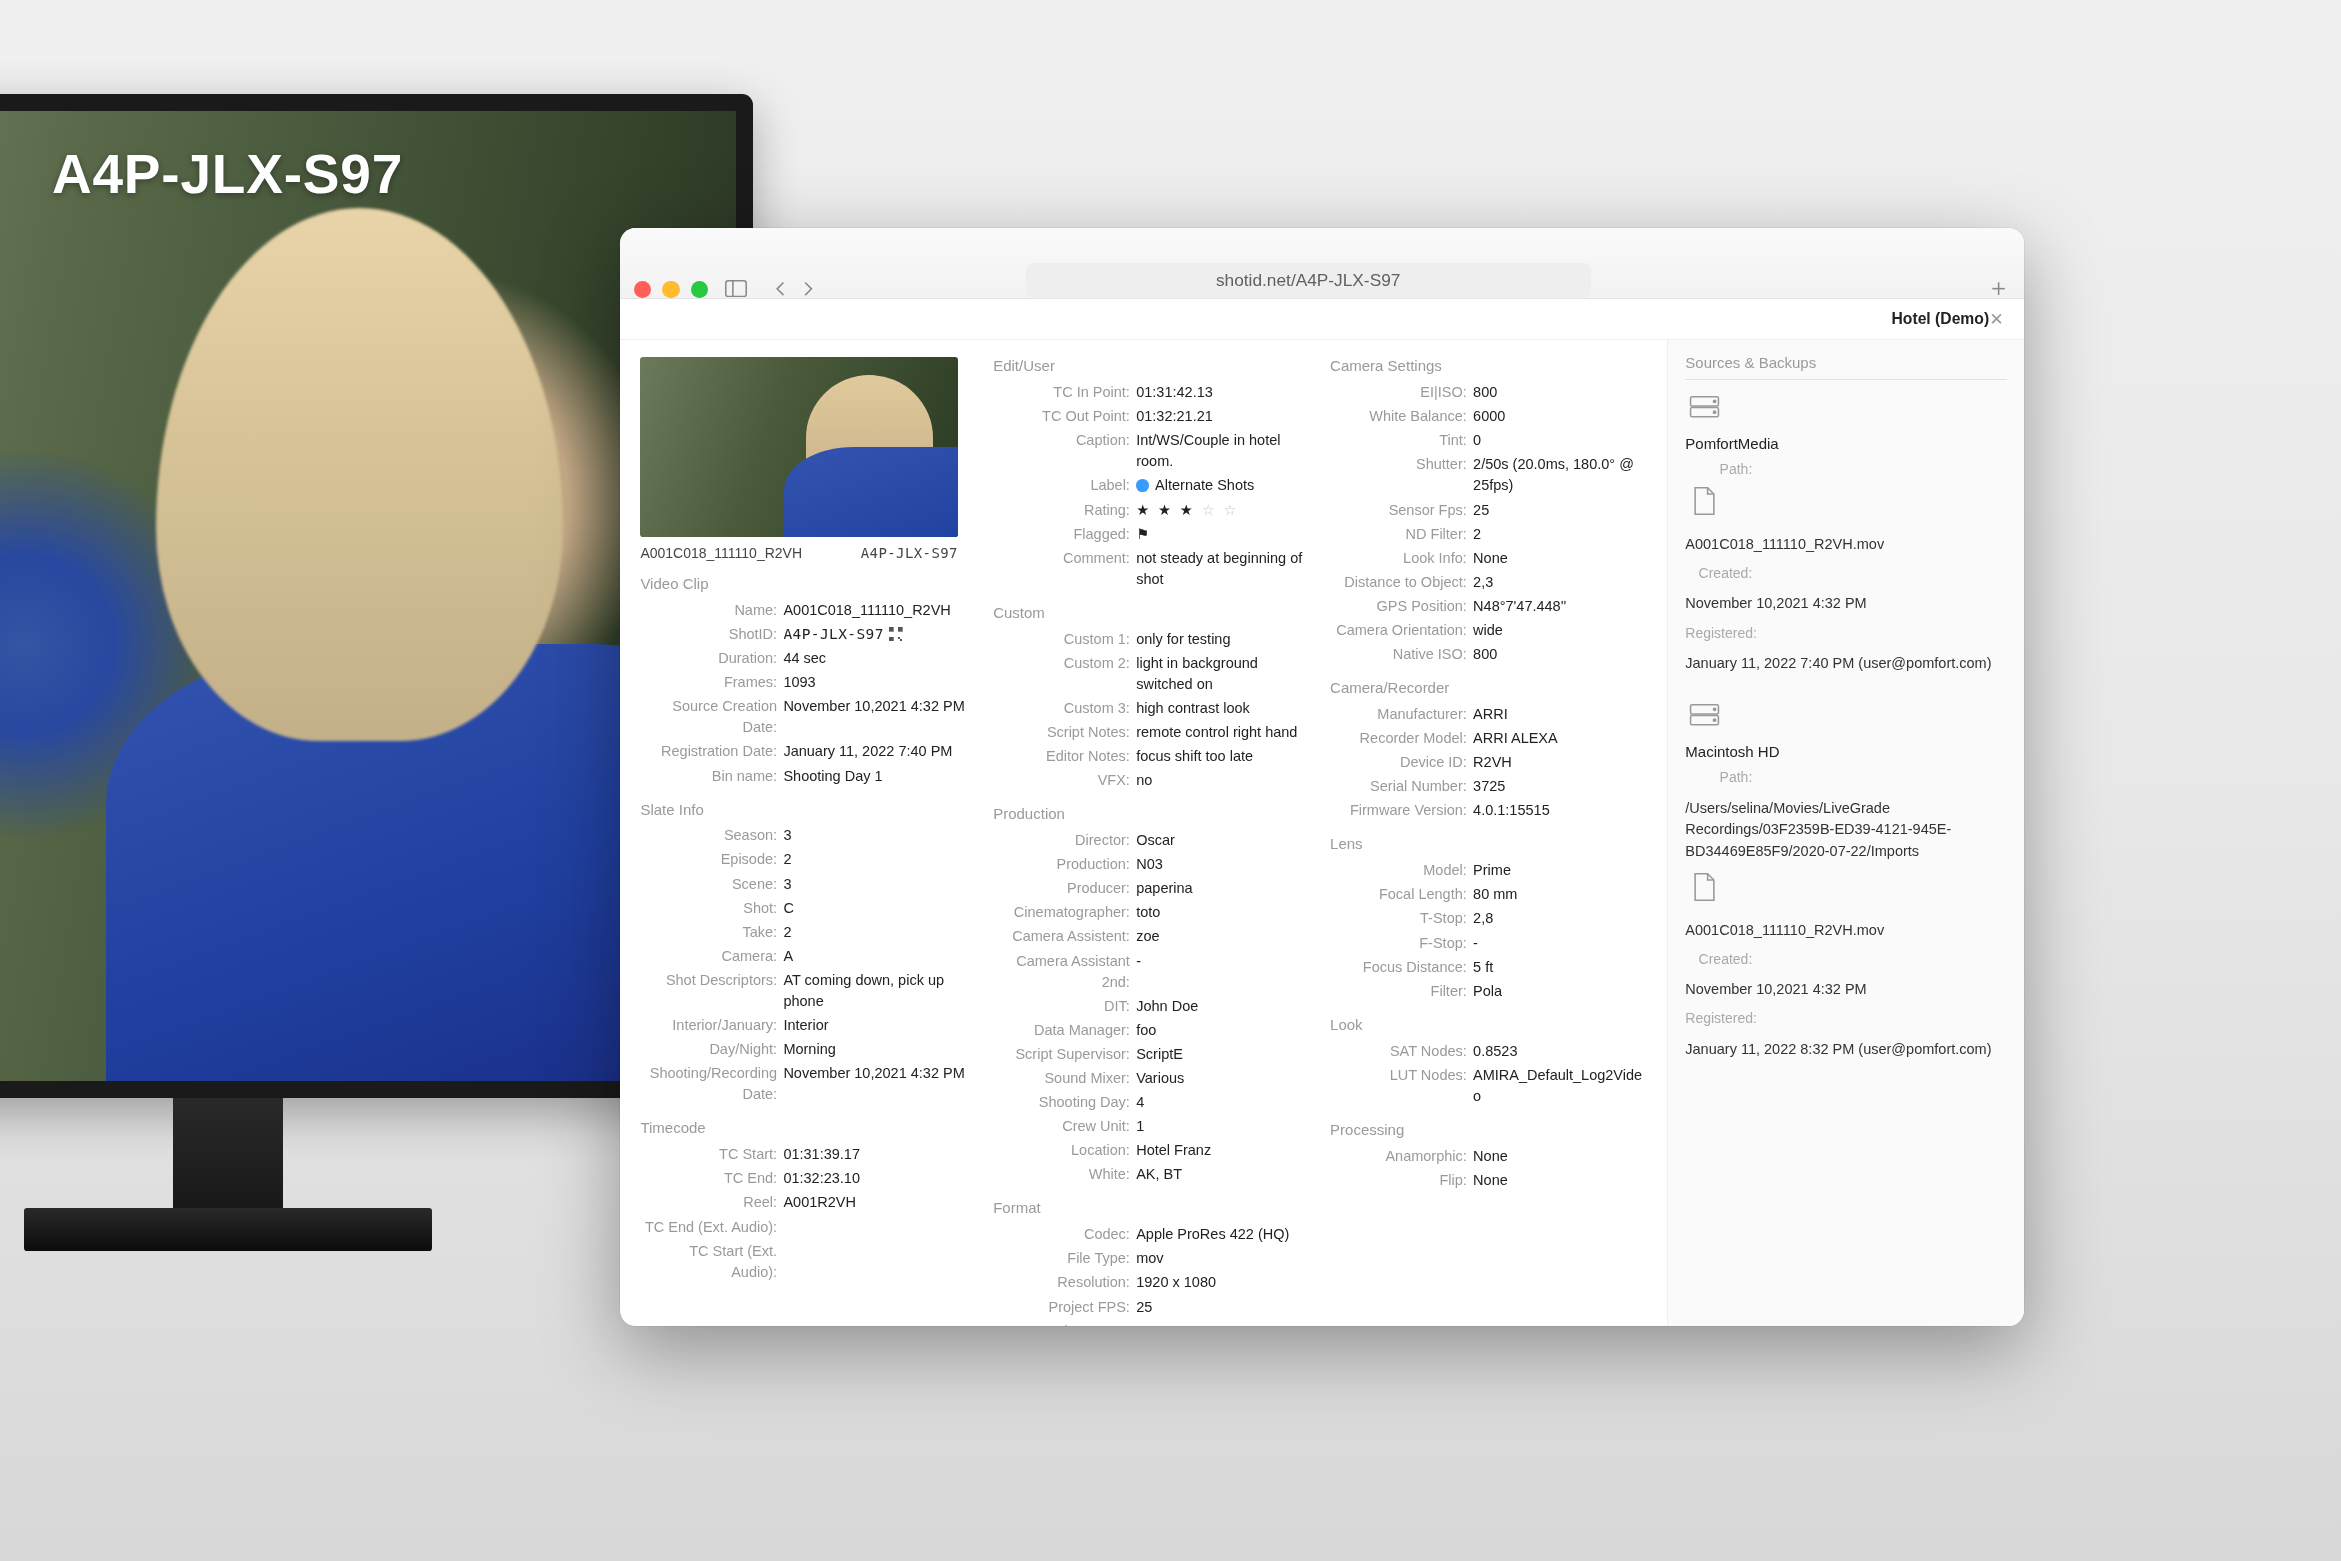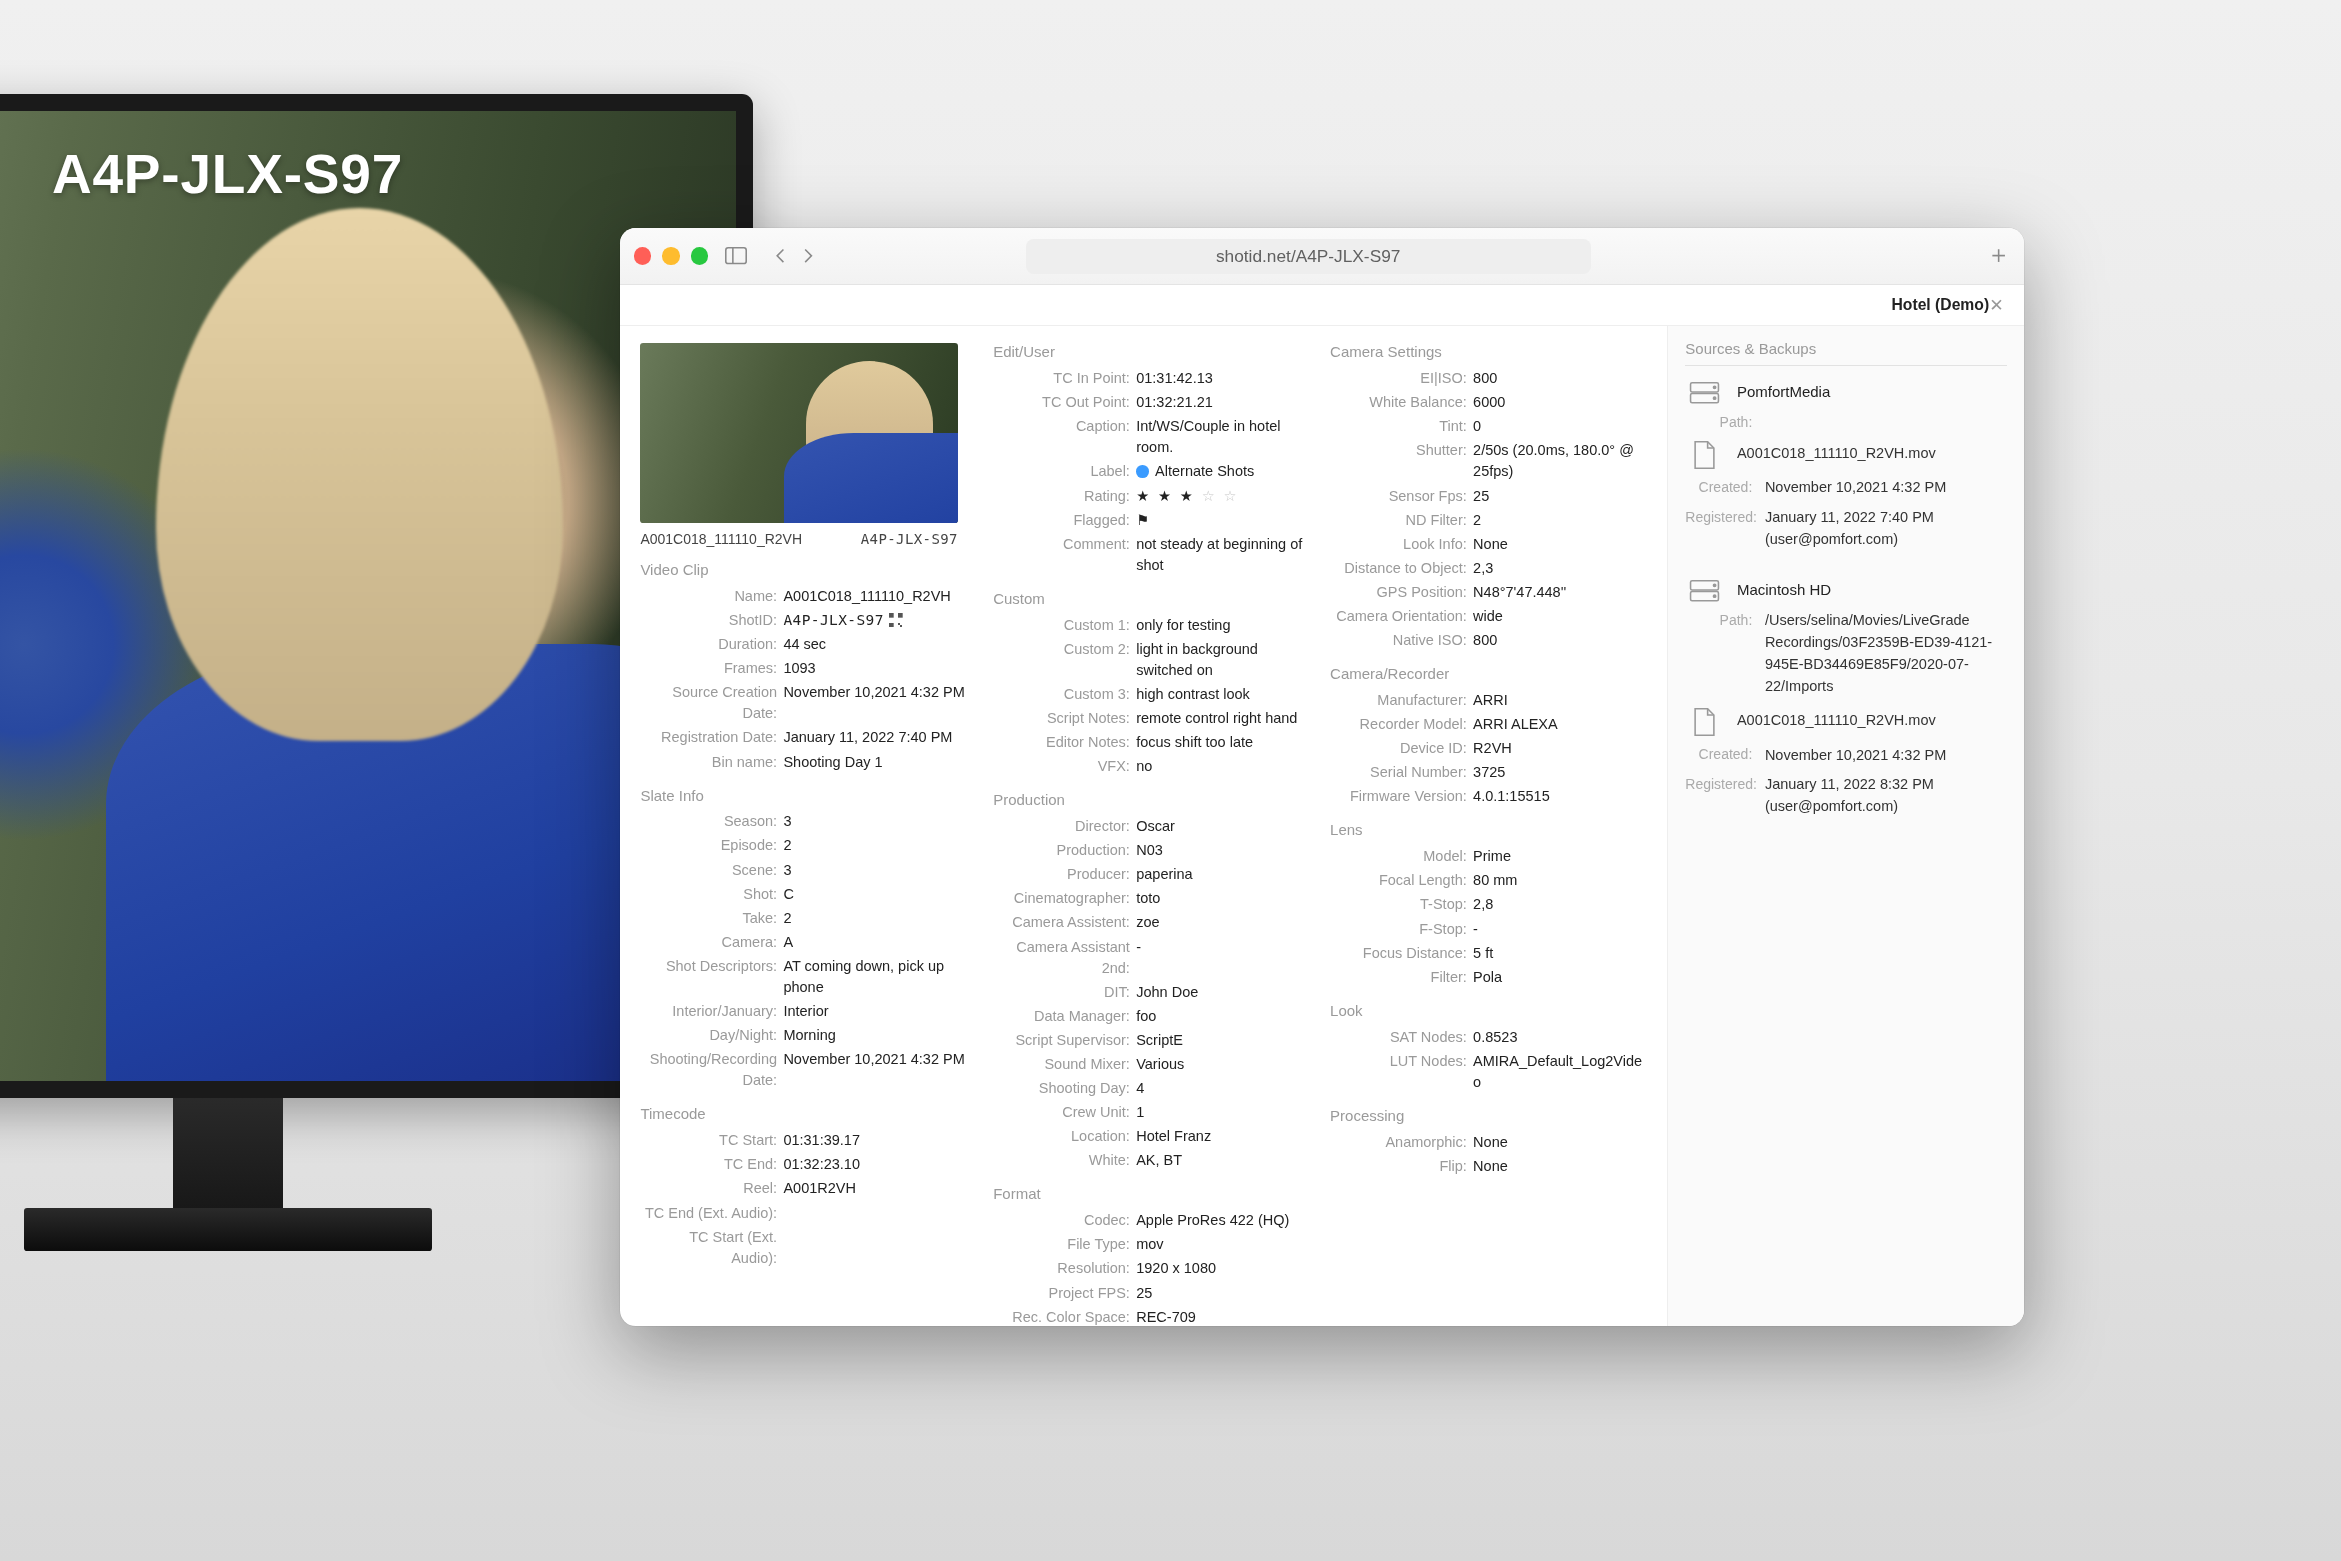--- a/index.html
+++ b/index.html
@@ -87,25 +87,25 @@
     width: 1404px;
     height: 1098px;
     background: #ffffff;
     border-radius: 15.7px;
     box-shadow: 0 23.5px 78px rgba(0,0,0,0.35), 0 0 0 0.8px rgba(0,0,0,0.06);
     overflow: hidden;
     display: flex;
     flex-direction: column;
   }
   .titlebar {
-    height: 57px;
+    height: 71px;
     background: linear-gradient(180deg, #fafafa, #f2f2f2);
     border-bottom: 0.8px solid #e4e4e4;
     display: flex;
-    align-items: center;
+    align-items: flex-end;
     padding: 0 14px;
     gap: 16px;
     flex-shrink: 0;
   }
   .traffic { display: flex; gap: 11px; }
   .dot { width: 17.3px; height: 17.3px; border-radius: 50%; }
   .dot.red { background: #ff5f57; }
   .dot.yellow { background: #febc2e; }
   .dot.green { background: #28c840; }
   .tb-icon { width: 23.5px; height: 19px; display:flex; align-items:center; justify-content:center; }
@@ -210,21 +210,21 @@
     border-left: 0.8px solid #eee;
     padding: 14px 17.3px 23.5px 17.3px;
     font-size: 15px;
   }
   .sb-header {
     color:#9a9a9a; font-size:15px;
     border-bottom: 0.8px solid #e2e2e2;
     padding-bottom: 7.8px; margin-bottom: 14px;
   }
   .source-block { margin-bottom: 27px; }
-  .sb-row { display:flex; align-items:flex-start; gap:12.6px; margin-bottom: 7.8px; }
+  .sb-row { display:flex; align-items:flex-start; gap:12.6px; margin-bottom: 7.8px; flex-direction: column; }
   .sb-row .lab { width: 67px; flex-shrink:0; text-align:right; color:#aaa; font-size:14px; padding-top:1.6px;}
   .sb-row .val { flex:1; color:#333; font-size:14.5px; word-break: break-word; line-height:1.5;}
   .sb-icon { width:39px; flex-shrink:0; display:flex; justify-content:center; padding-top:1.6px;}
   .sb-name { font-weight:400; color:#222; font-size:15px; padding-top:3.1px;}
   .drive-svg { stroke:#999; fill:none; stroke-width:2;}
   .file-svg { stroke:#999; fill:none; stroke-width:2;}
 
   .qr {
     display:inline-block; width:14px; height:14px; vertical-align:-2.4px; margin-left:4.7px;
     background:

